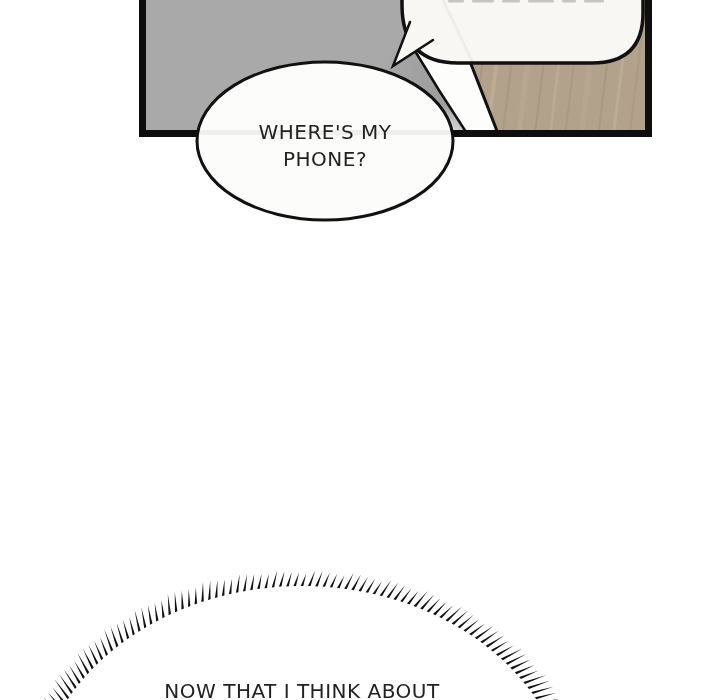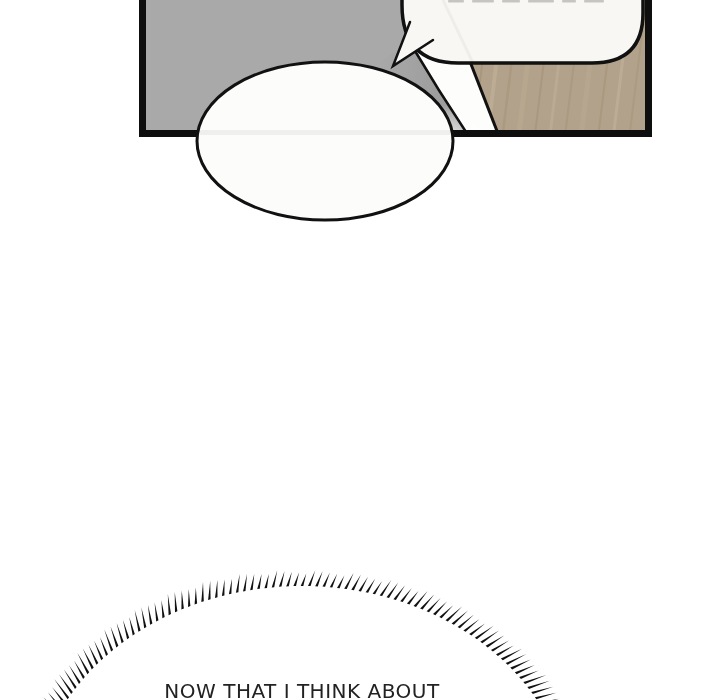--- a/index.html
+++ b/index.html
@@ -195,16 +195,20 @@
         <polygon points="523.4,682.0 525.0,684.0 546.3,674.9"></polygon>
         <polygon points="527.4,686.9 529.0,689.0 549.8,680.7"></polygon>
         <polygon points="531.2,692.0 532.8,694.1 553.2,686.7"></polygon>
         <polygon points="534.9,697.2 536.4,699.3 556.3,692.7"></polygon>
         <polygon points="538.4,702.4 539.8,704.6 559.2,698.7"></polygon>
         <polygon points="541.8,707.7 543.1,709.9 566.1,703.9"></polygon>
         <polygon points="544.9,713.1 546.2,715.3 568.6,710.2"></polygon>
       </g>
   </svg>
 
+  <div class="speech-text phone-text">
+    <span class="line">WHERE'S MY</span>
+    <span class="line">PHONE?</span>
+  </div>
 
   <div class="speech-text burst-text">NOW THAT I THINK ABOUT</div>
 
 </div>
 
 </body></html>

